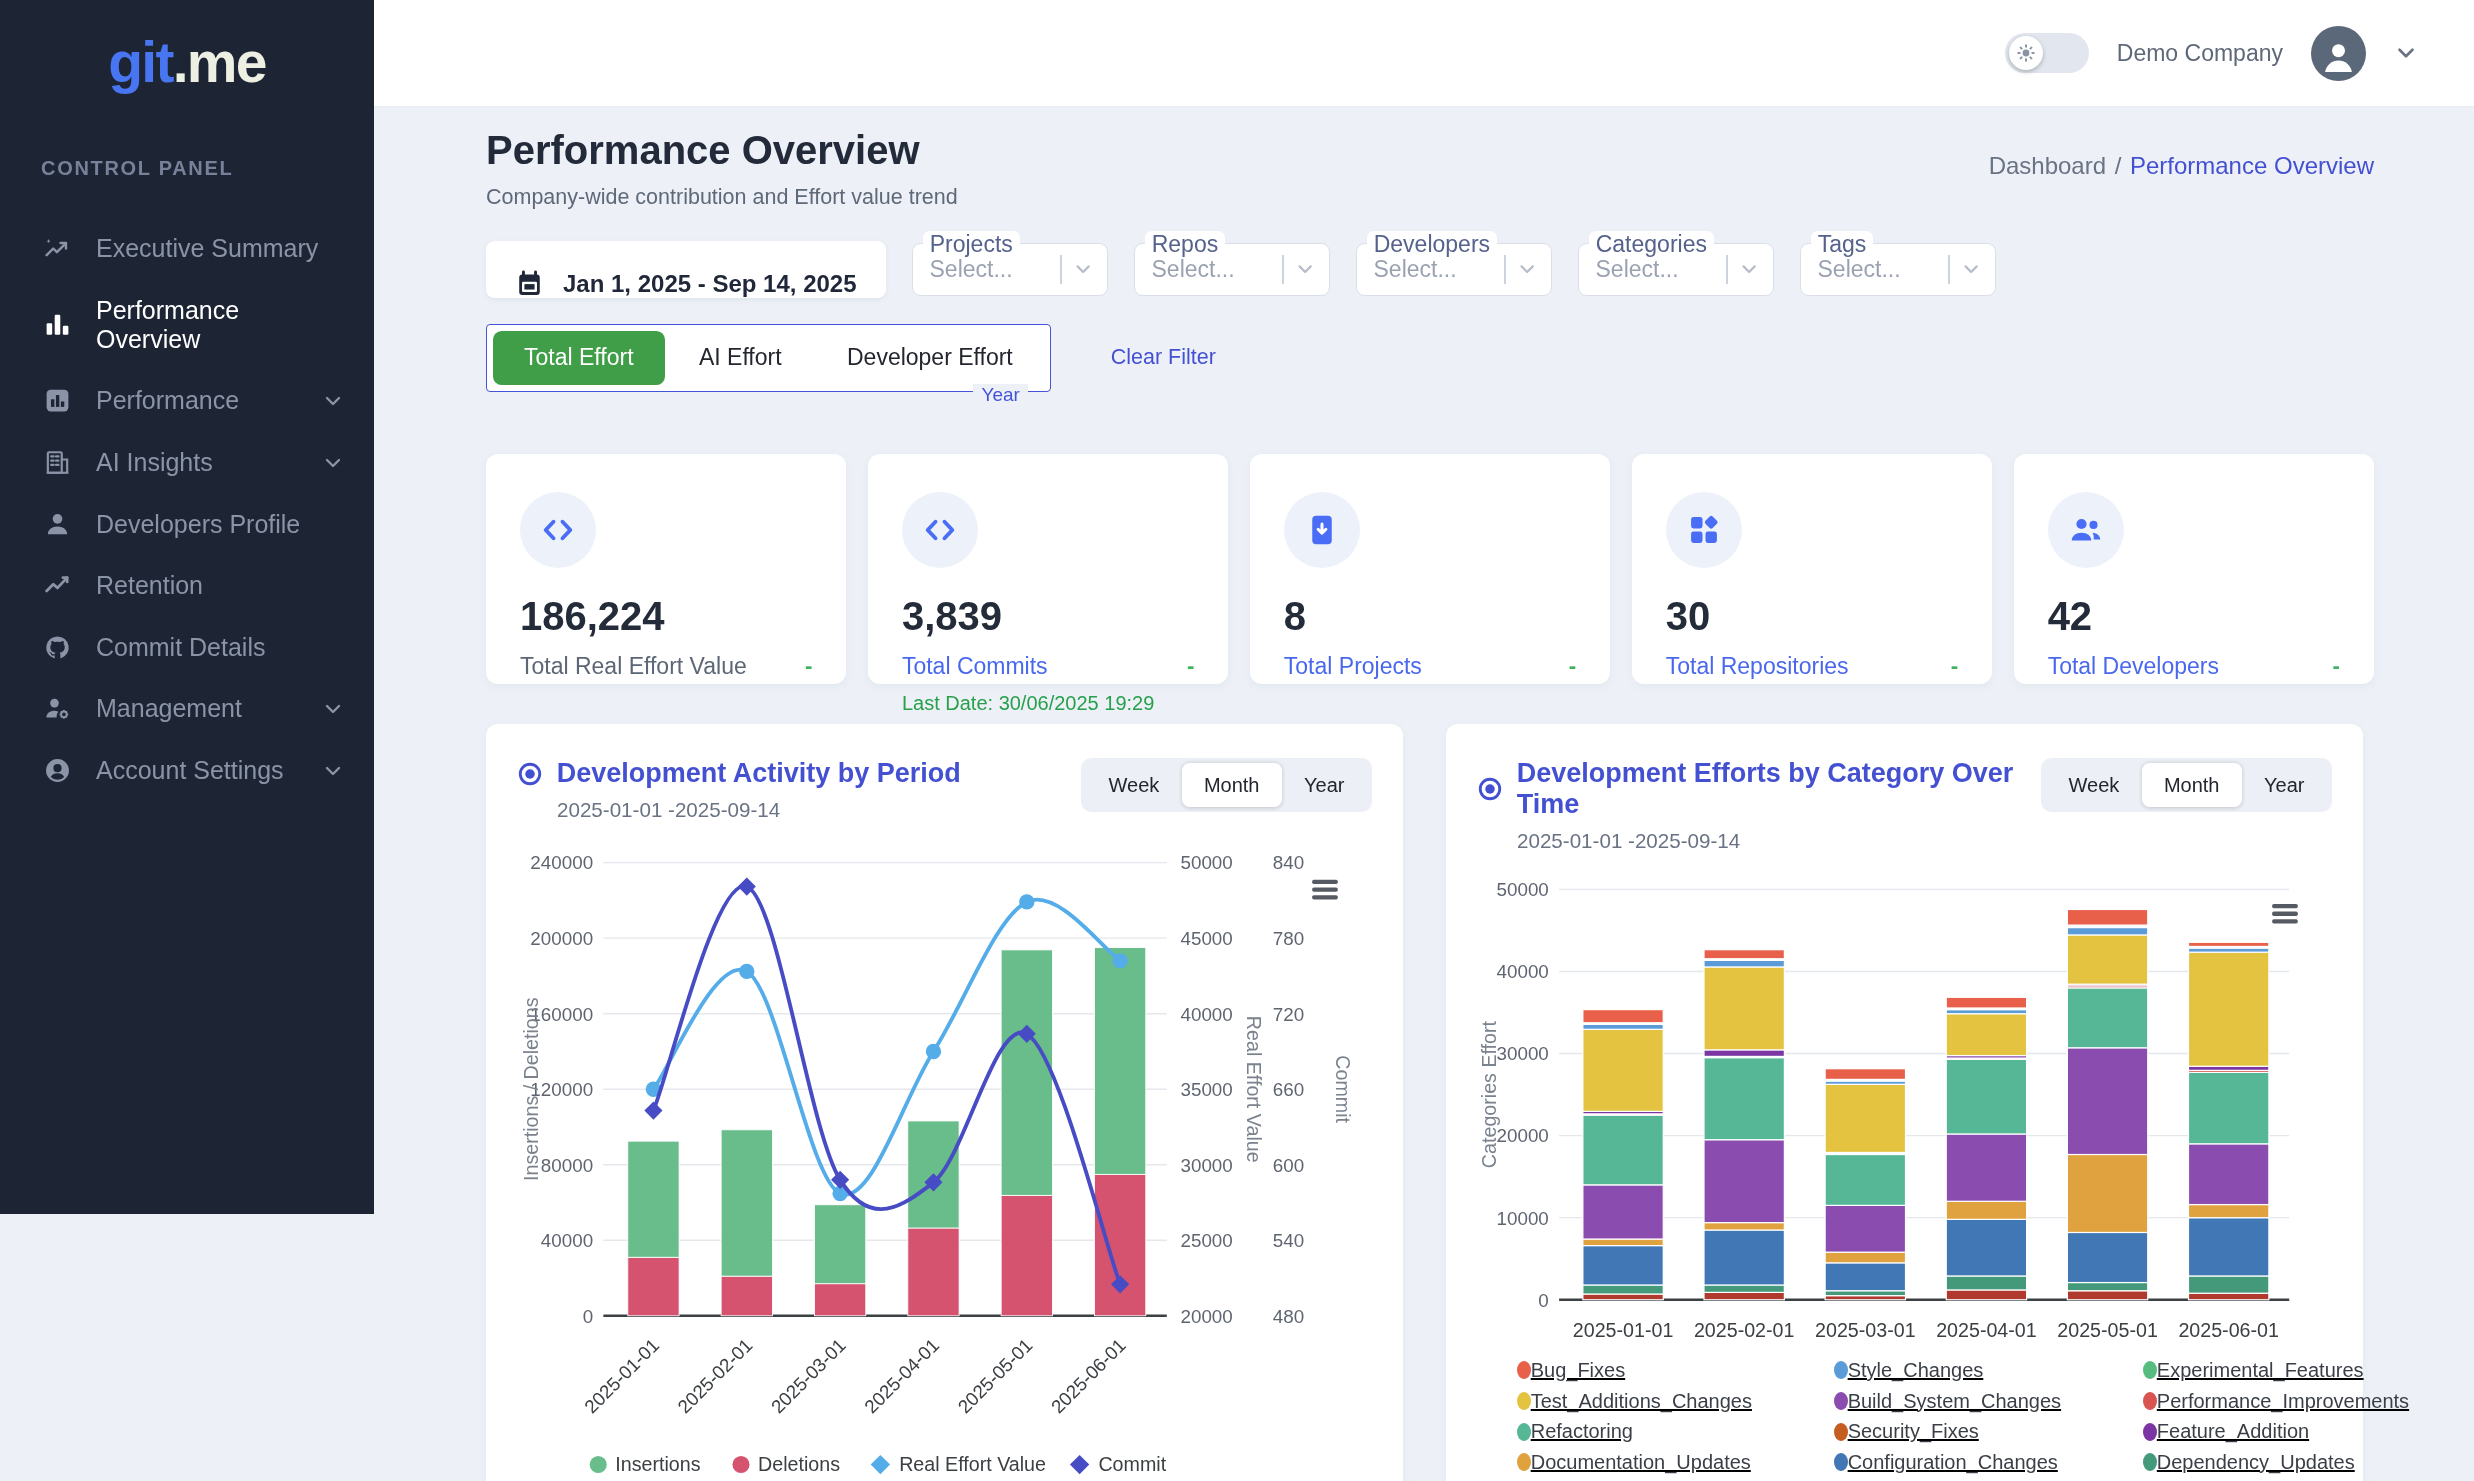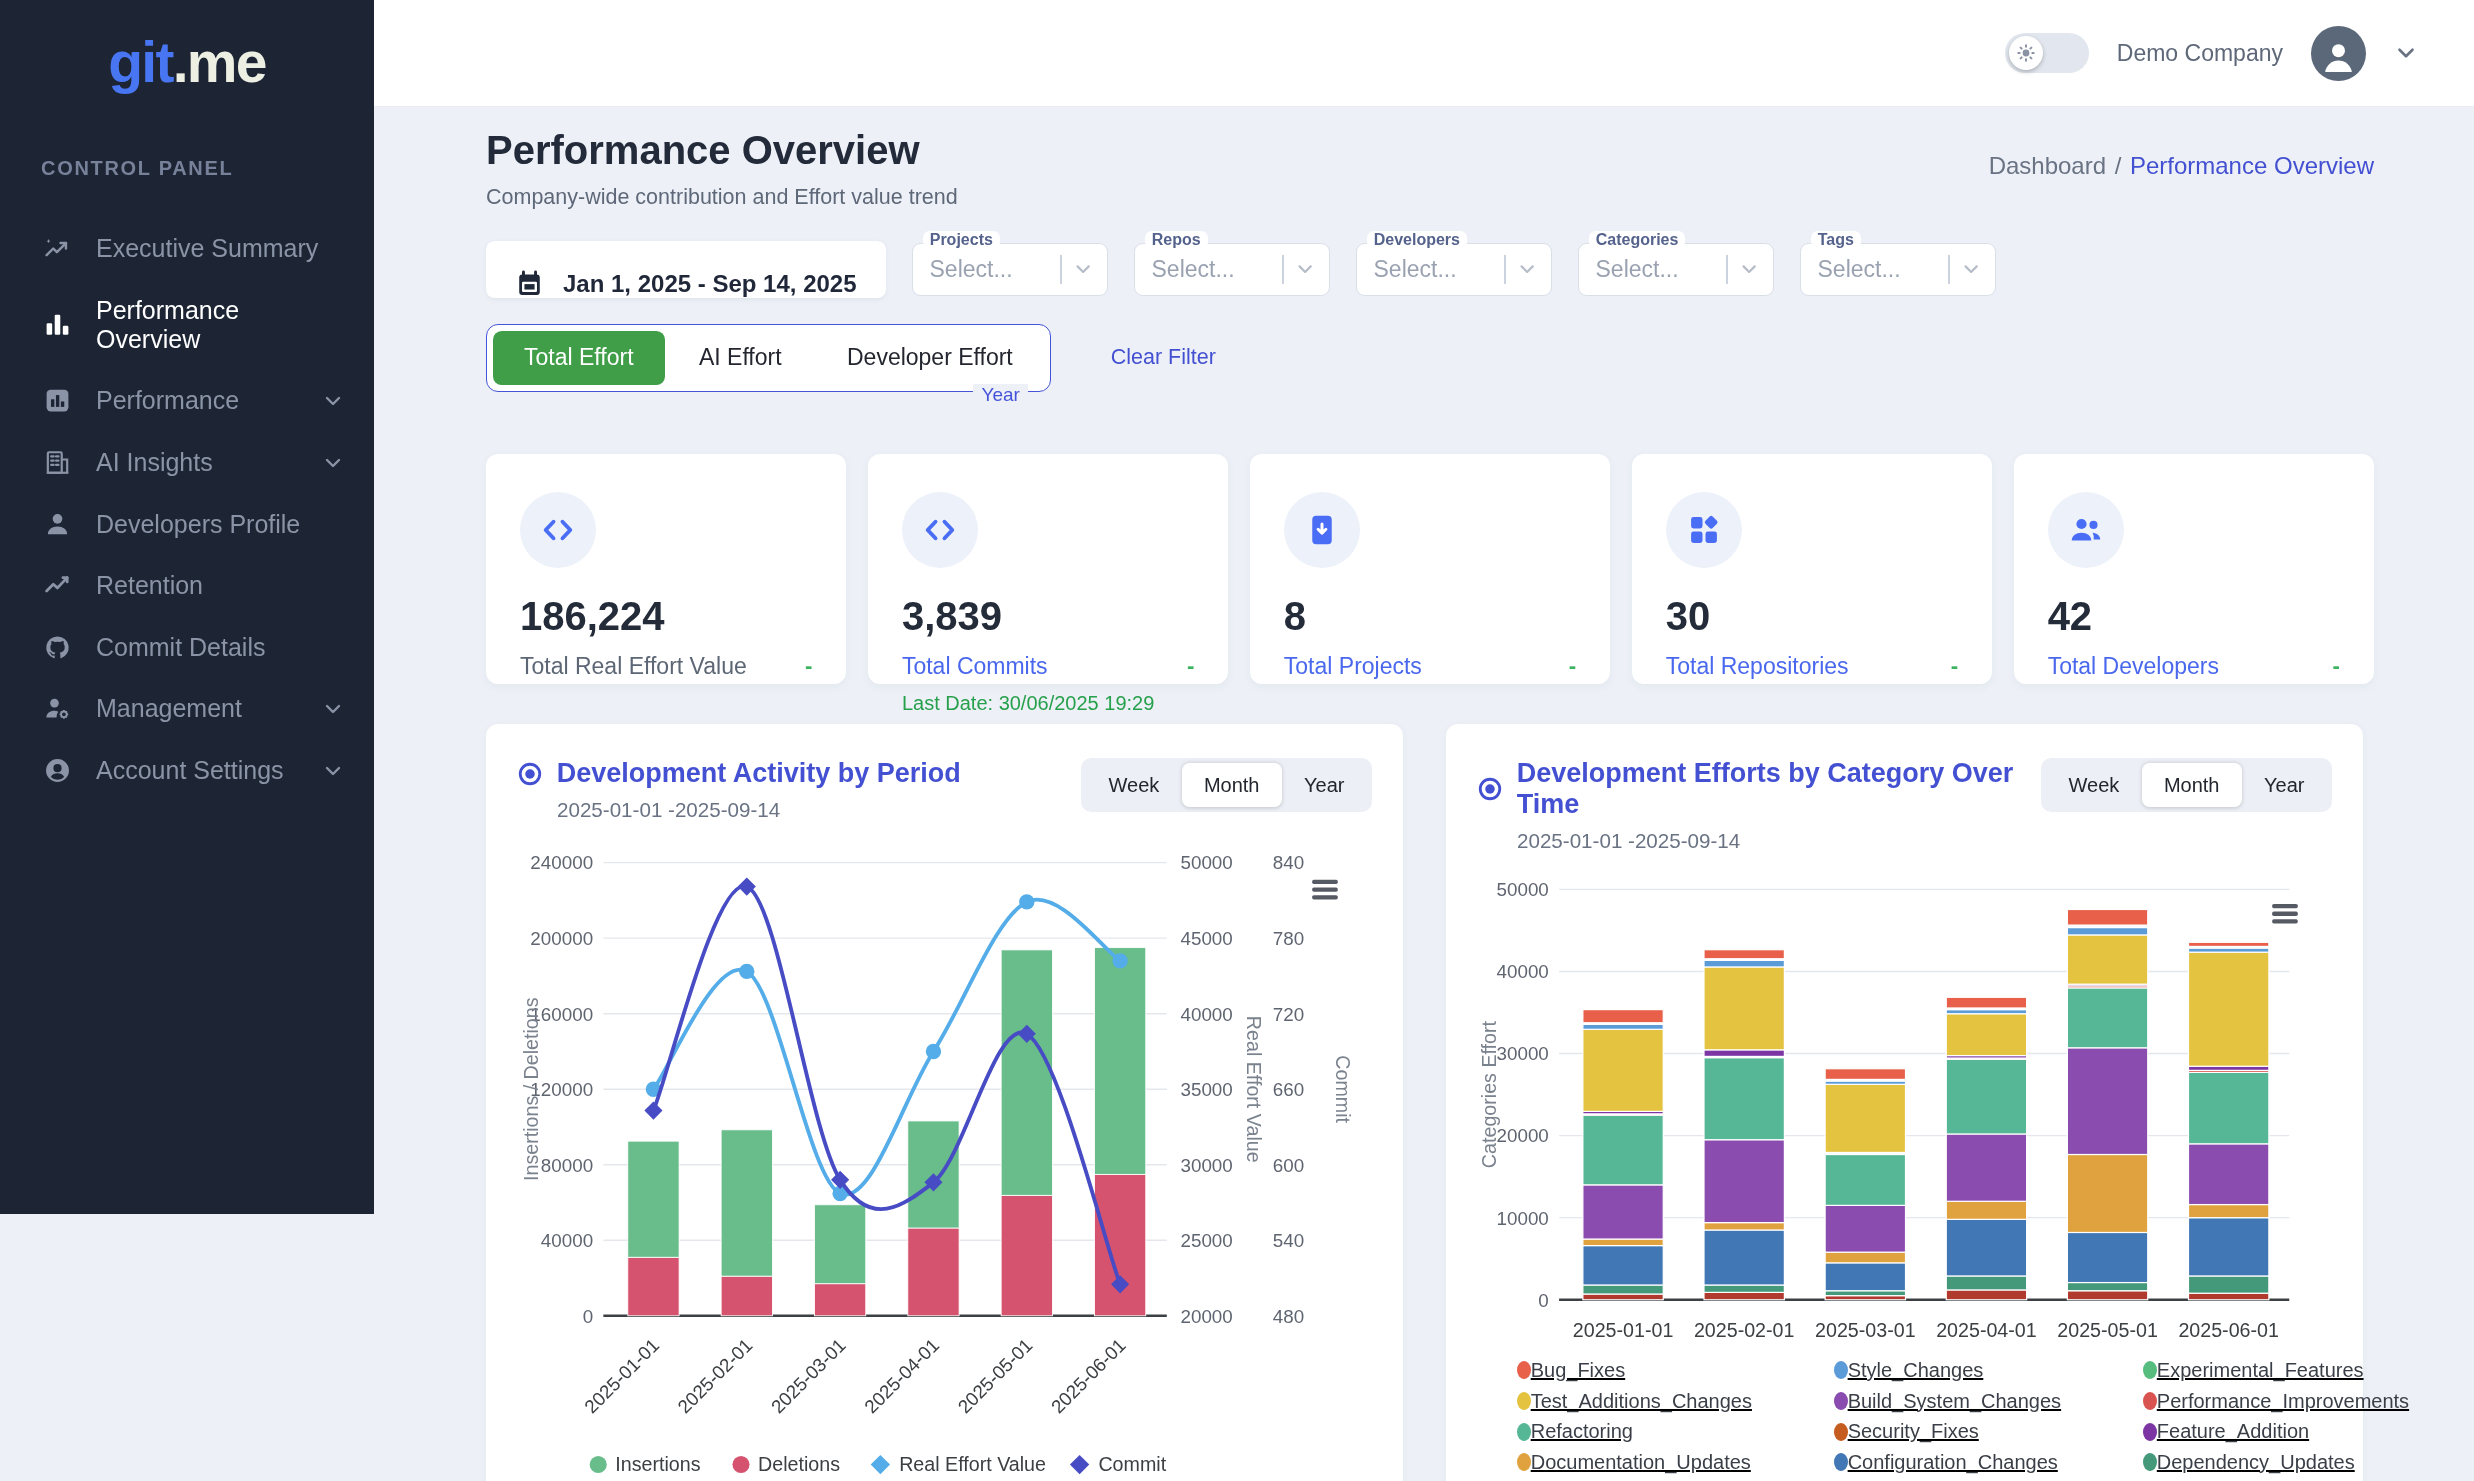--- a/index.html
+++ b/index.html
@@ -48,29 +48,29 @@
 
   .filters { display:flex; gap:26px; margin-top:31px; align-items:center; }
   .datebox { background:#ffffff; border-radius:8.6px; height:57px; display:flex;
     align-items:flex-end; gap:19px; padding:0 29px; font-size:24px; color:#1f2738;
     font-weight:bold; box-shadow:0 1.7px 5.2px rgba(25,39,70,.06); cursor:pointer; }
   .datebox .cal { width:29px; height:29px; color:#1f2738; }
   .select-box { position:relative; background:#ffffff; border:1.7px solid #d9dee8;
     border-radius:8.6px; height:53px; width:196px; display:flex; align-items:center;
     padding:0 12px 0 17px; cursor:pointer; }
   .sb-label { position:absolute; top:-13px; left:10.3px; background:#ffffff; padding:0 6.9px;
-    font-size:16px; color:#54628c; border-radius:6.9px;font-weight:bold; }
+    font-size:23px; color:#54628c; border-radius:6.9px; }
   .sb-value { color:#9aa2b1; font-size:23px; flex:1; }
   .sb-div { width:1.7px; height:29px; background:#cdd3de; margin-right:10.3px; }
   .sb-chev { width:22.3px; height:22.3px; color:#b6bdc9; }
 
   .tabs-row { display:flex; align-items:center; margin-top:26px; gap:60px; }
   .tab-group-wrap { position:relative; display:inline-block; }
   .tab-group { display:inline-flex; background:#ffffff; border:1.7px solid #4453d8;
-    border-radius:12px; padding:6px; gap:3.4px;align-items:center; }
+    border-radius:4px; padding:6px; gap:3.4px;align-items:center; }
   .tab { border:none; background:transparent; font-size:23px; padding:13.7px 31px;
     border-radius:8.6px; color:#23262e; cursor:pointer; font-family:inherit; }
   .tab.active { background:#3f9e47; color:#ffffff; }
   .beta { position:absolute; right:22.3px; bottom:-13.7px; background:#edf1f7; color:#4453d8;
     font-size:19px; padding:0 8.6px; }
   .clear-filter { color:#4450d2; font-size:21.5px; cursor:pointer; text-decoration:none; }
 
   .stats { display:flex; gap:21.5px; margin-top:62px; }
   .stat-card { flex:1; background:#ffffff; border-radius:12px; padding:38px 34px 0;
     height:230px; box-shadow:0 2.6px 8.6px rgba(30,40,80,.05); }

